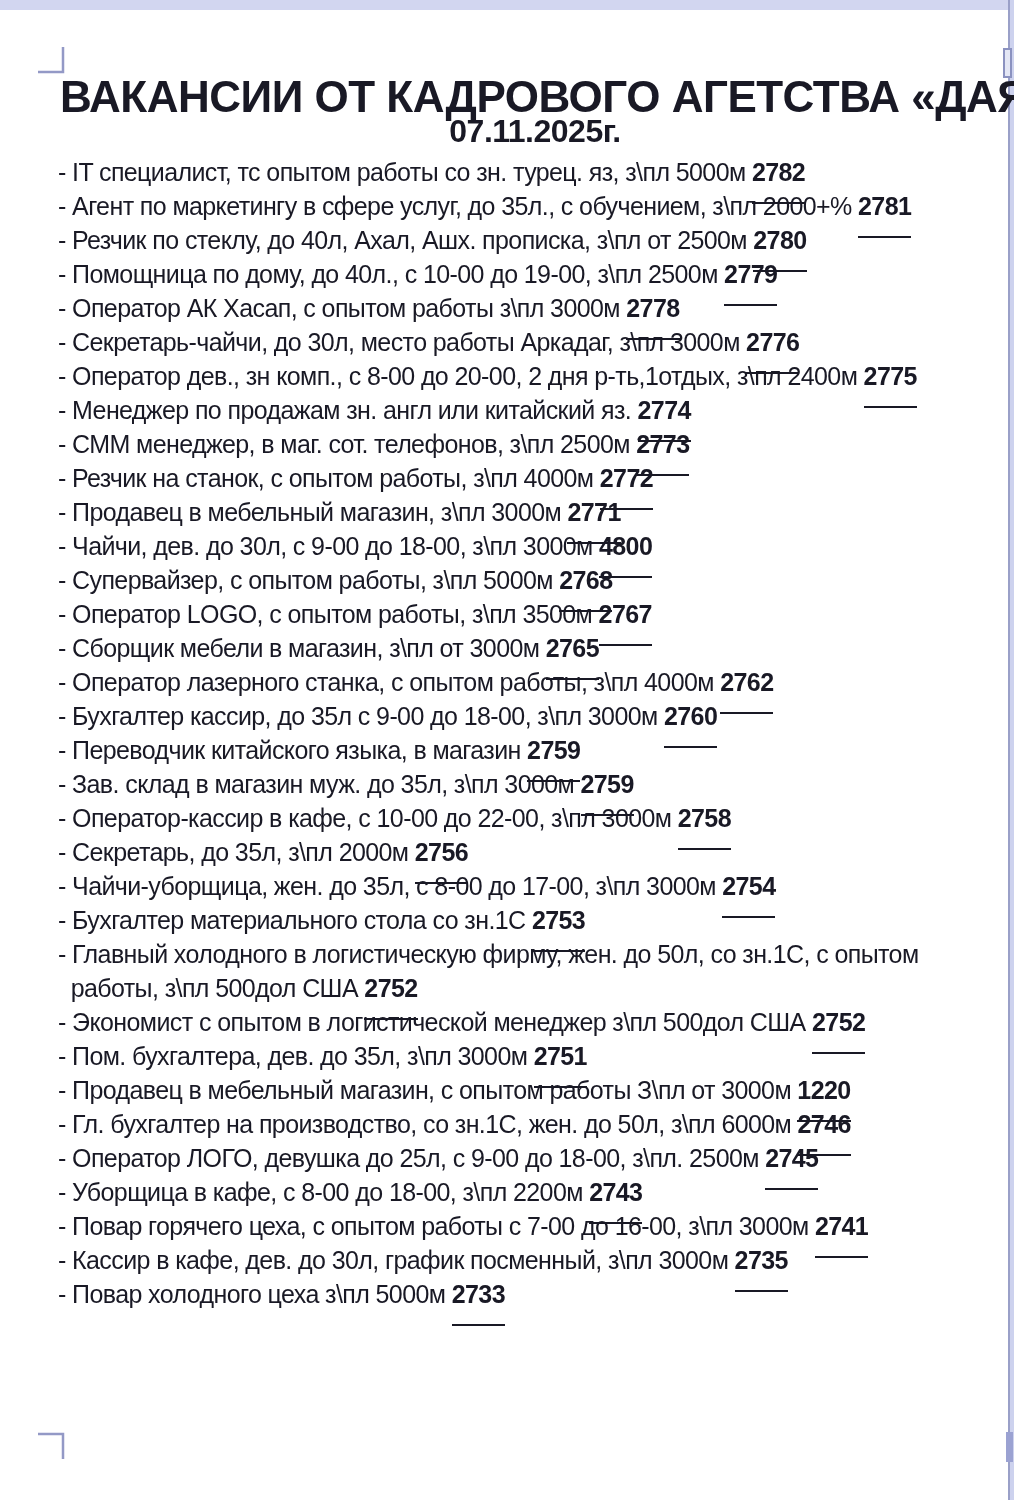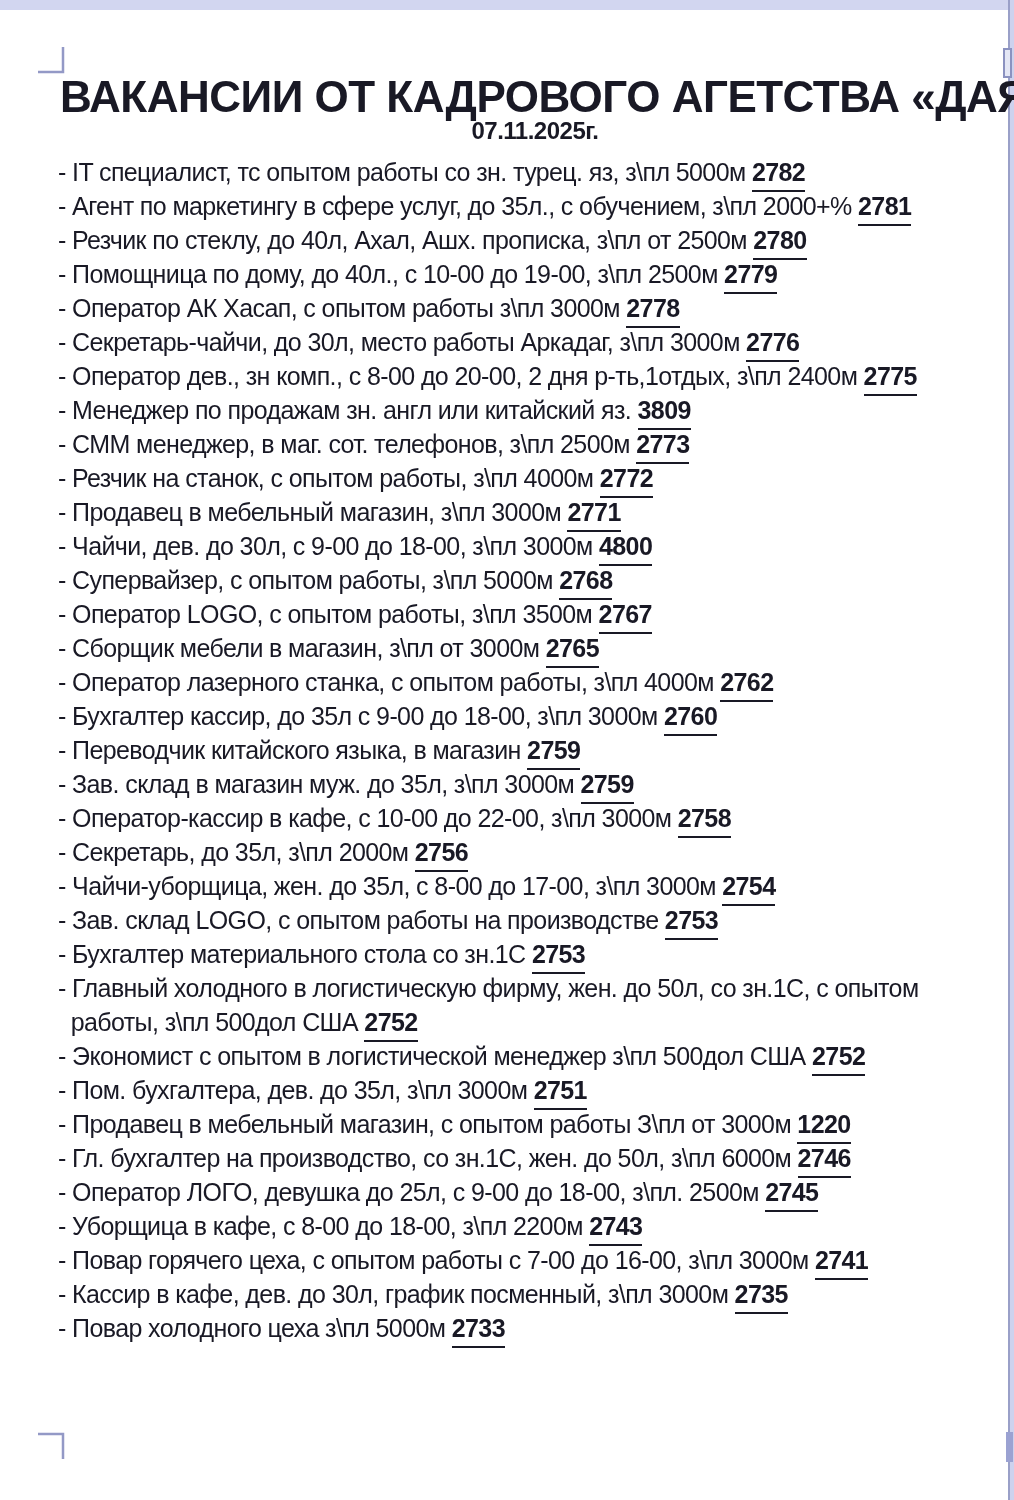--- a/index.html
+++ b/index.html
@@ -26,33 +26,33 @@
     background: #9ba2d2;
   }
   .mark { position: absolute; }
   .doc-title {
     position: absolute; left: 60px; top: 79px; width: 950px;
     text-align: center; font-weight: bold; font-size: 44px;
     letter-spacing: -0.5px; line-height: 36px; white-space: pre;
   }
   .doc-date {
     position: absolute; left: 60px; top: 113px; width: 950px;
-    text-align: center; font-weight: bold; font-size: 24px;
+    text-align: center; font-weight: bold; font-size: 32px;
     letter-spacing: -0.5px; line-height: 36px;
   }
   .list {
     position: absolute; left: 58px; top: 155px; width: 956px;
     font-size: 25px; line-height: 34px; letter-spacing: -0.6px;
   }
   .vac-line { white-space: pre; }
   .vac-text { white-space: pre; }
   .vac-id {
     font-weight: bold;
     border-bottom: 2.5px solid currentColor;
-    padding-bottom: 4px;
+    padding-bottom: 16px;
   }
 </style>
 </head>
 <body>
 
 <div class="band"></div>
 <div class="right-strip"></div>
 <div class="thumb-top"></div>
 <div class="thumb-bottom"></div>
 
@@ -67,36 +67,35 @@
 <div class="doc-date">07.11.2025г.</div>
 
 <div class="list">
   <div class="vac-line"><span class="vac-text">- IT специалист, тс опытом работы со зн. турец. яз, з\пл 5000м</span> <span class="vac-id">2782</span></div>
   <div class="vac-line"><span class="vac-text">- Агент по маркетингу в сфере услуг, до 35л., с обучением, з\пл 2000+%</span> <span class="vac-id">2781</span></div>
   <div class="vac-line"><span class="vac-text">- Резчик по стеклу, до 40л, Ахал, Ашх. прописка, з\пл от 2500м</span> <span class="vac-id">2780</span></div>
   <div class="vac-line"><span class="vac-text">- Помощница по дому, до 40л., с 10-00 до 19-00, з\пл 2500м</span> <span class="vac-id">2779</span></div>
   <div class="vac-line"><span class="vac-text">- Оператор АК Хасап, с опытом работы з\пл 3000м</span> <span class="vac-id">2778</span></div>
   <div class="vac-line"><span class="vac-text">- Секретарь-чайчи, до 30л, место работы Аркадаг, з\пл 3000м</span> <span class="vac-id">2776</span></div>
   <div class="vac-line"><span class="vac-text">- Оператор дев., зн комп., с 8-00 до 20-00, 2 дня р-ть,1отдых, з\пл 2400м</span> <span class="vac-id">2775</span></div>
-  <div class="vac-line"><span class="vac-text">- Менеджер по продажам зн. англ или китайский яз.</span> <span class="vac-id">3809</span></div>
+  <div class="vac-line"><span class="vac-text">- Менеджер по продажам зн. англ или китайский яз.</span> <span class="vac-id">2774</span></div>
   <div class="vac-line"><span class="vac-text">- СММ менеджер, в маг. сот. телефонов, з\пл 2500м</span> <span class="vac-id">2773</span></div>
   <div class="vac-line"><span class="vac-text">- Резчик на станок, с опытом работы, з\пл 4000м</span> <span class="vac-id">2772</span></div>
   <div class="vac-line"><span class="vac-text">- Продавец в мебельный магазин, з\пл 3000м</span> <span class="vac-id">2771</span></div>
   <div class="vac-line"><span class="vac-text">- Чайчи, дев. до 30л, с 9-00 до 18-00, з\пл 3000м</span> <span class="vac-id">4800</span></div>
   <div class="vac-line"><span class="vac-text">- Супервайзер, с опытом работы, з\пл 5000м</span> <span class="vac-id">2768</span></div>
   <div class="vac-line"><span class="vac-text">- Оператор LOGO, с опытом работы, з\пл 3500м</span> <span class="vac-id">2767</span></div>
   <div class="vac-line"><span class="vac-text">- Сборщик мебели в магазин, з\пл от 3000м</span> <span class="vac-id">2765</span></div>
   <div class="vac-line"><span class="vac-text">- Оператор лазерного станка, с опытом работы, з\пл 4000м</span> <span class="vac-id">2762</span></div>
   <div class="vac-line"><span class="vac-text">- Бухгалтер кассир, до 35л с 9-00 до 18-00, з\пл 3000м</span> <span class="vac-id">2760</span></div>
   <div class="vac-line"><span class="vac-text">- Переводчик китайского языка, в магазин</span> <span class="vac-id">2759</span></div>
   <div class="vac-line"><span class="vac-text">- Зав. склад в магазин муж. до 35л, з\пл 3000м</span> <span class="vac-id">2759</span></div>
   <div class="vac-line"><span class="vac-text">- Оператор-кассир в кафе, с 10-00 до 22-00, з\пл 3000м</span> <span class="vac-id">2758</span></div>
   <div class="vac-line"><span class="vac-text">- Секретарь, до 35л, з\пл 2000м</span> <span class="vac-id">2756</span></div>
   <div class="vac-line"><span class="vac-text">- Чайчи-уборщица, жен. до 35л, с 8-00 до 17-00, з\пл 3000м</span> <span class="vac-id">2754</span></div>
-  <div class="vac-line"><span class="vac-text">- Зав. склад LOGO, с опытом работы на производстве</span> <span class="vac-id">2753</span></div>
   <div class="vac-line"><span class="vac-text">- Бухгалтер материального стола со зн.1С</span> <span class="vac-id">2753</span></div>
   <div class="vac-line"><span class="vac-text">- Главный холодного в логистическую фирму, жен. до 50л, со зн.1С, с опытом
   работы, з\пл 500дол США</span> <span class="vac-id">2752</span></div>
   <div class="vac-line"><span class="vac-text">- Экономист с опытом в логистической менеджер з\пл 500дол США</span> <span class="vac-id">2752</span></div>
   <div class="vac-line"><span class="vac-text">- Пом. бухгалтера, дев. до 35л, з\пл 3000м</span> <span class="vac-id">2751</span></div>
   <div class="vac-line"><span class="vac-text">- Продавец в мебельный магазин, с опытом работы З\пл от 3000м</span> <span class="vac-id">1220</span></div>
   <div class="vac-line"><span class="vac-text">- Гл. бухгалтер на производство, со зн.1С, жен. до 50л, з\пл 6000м</span> <span class="vac-id">2746</span></div>
   <div class="vac-line"><span class="vac-text">- Оператор ЛОГО, девушка до 25л, с 9-00 до 18-00, з\пл. 2500м</span> <span class="vac-id">2745</span></div>
   <div class="vac-line"><span class="vac-text">- Уборщица в кафе, с 8-00 до 18-00, з\пл 2200м</span> <span class="vac-id">2743</span></div>
   <div class="vac-line"><span class="vac-text">- Повар горячего цеха, с опытом работы с 7-00 до 16-00, з\пл 3000м</span> <span class="vac-id">2741</span></div>

